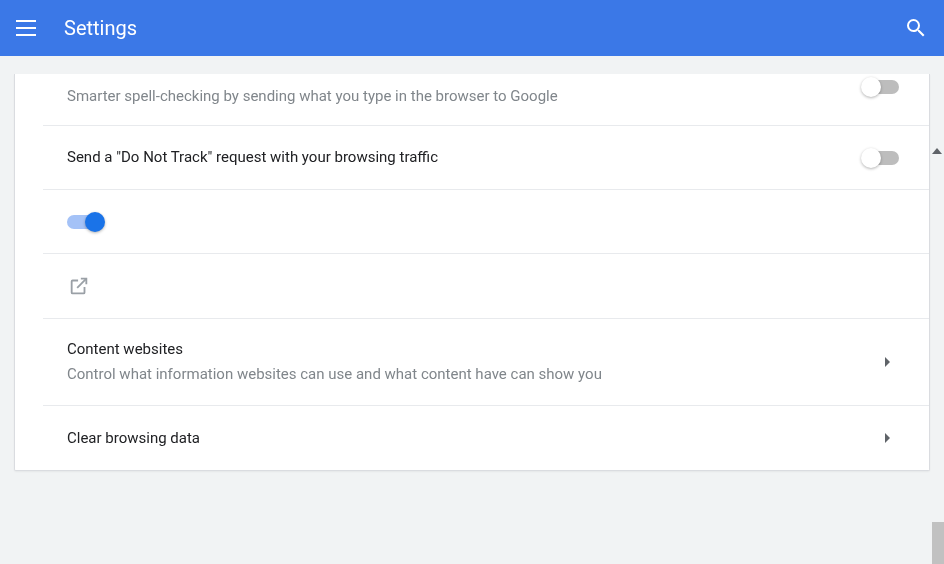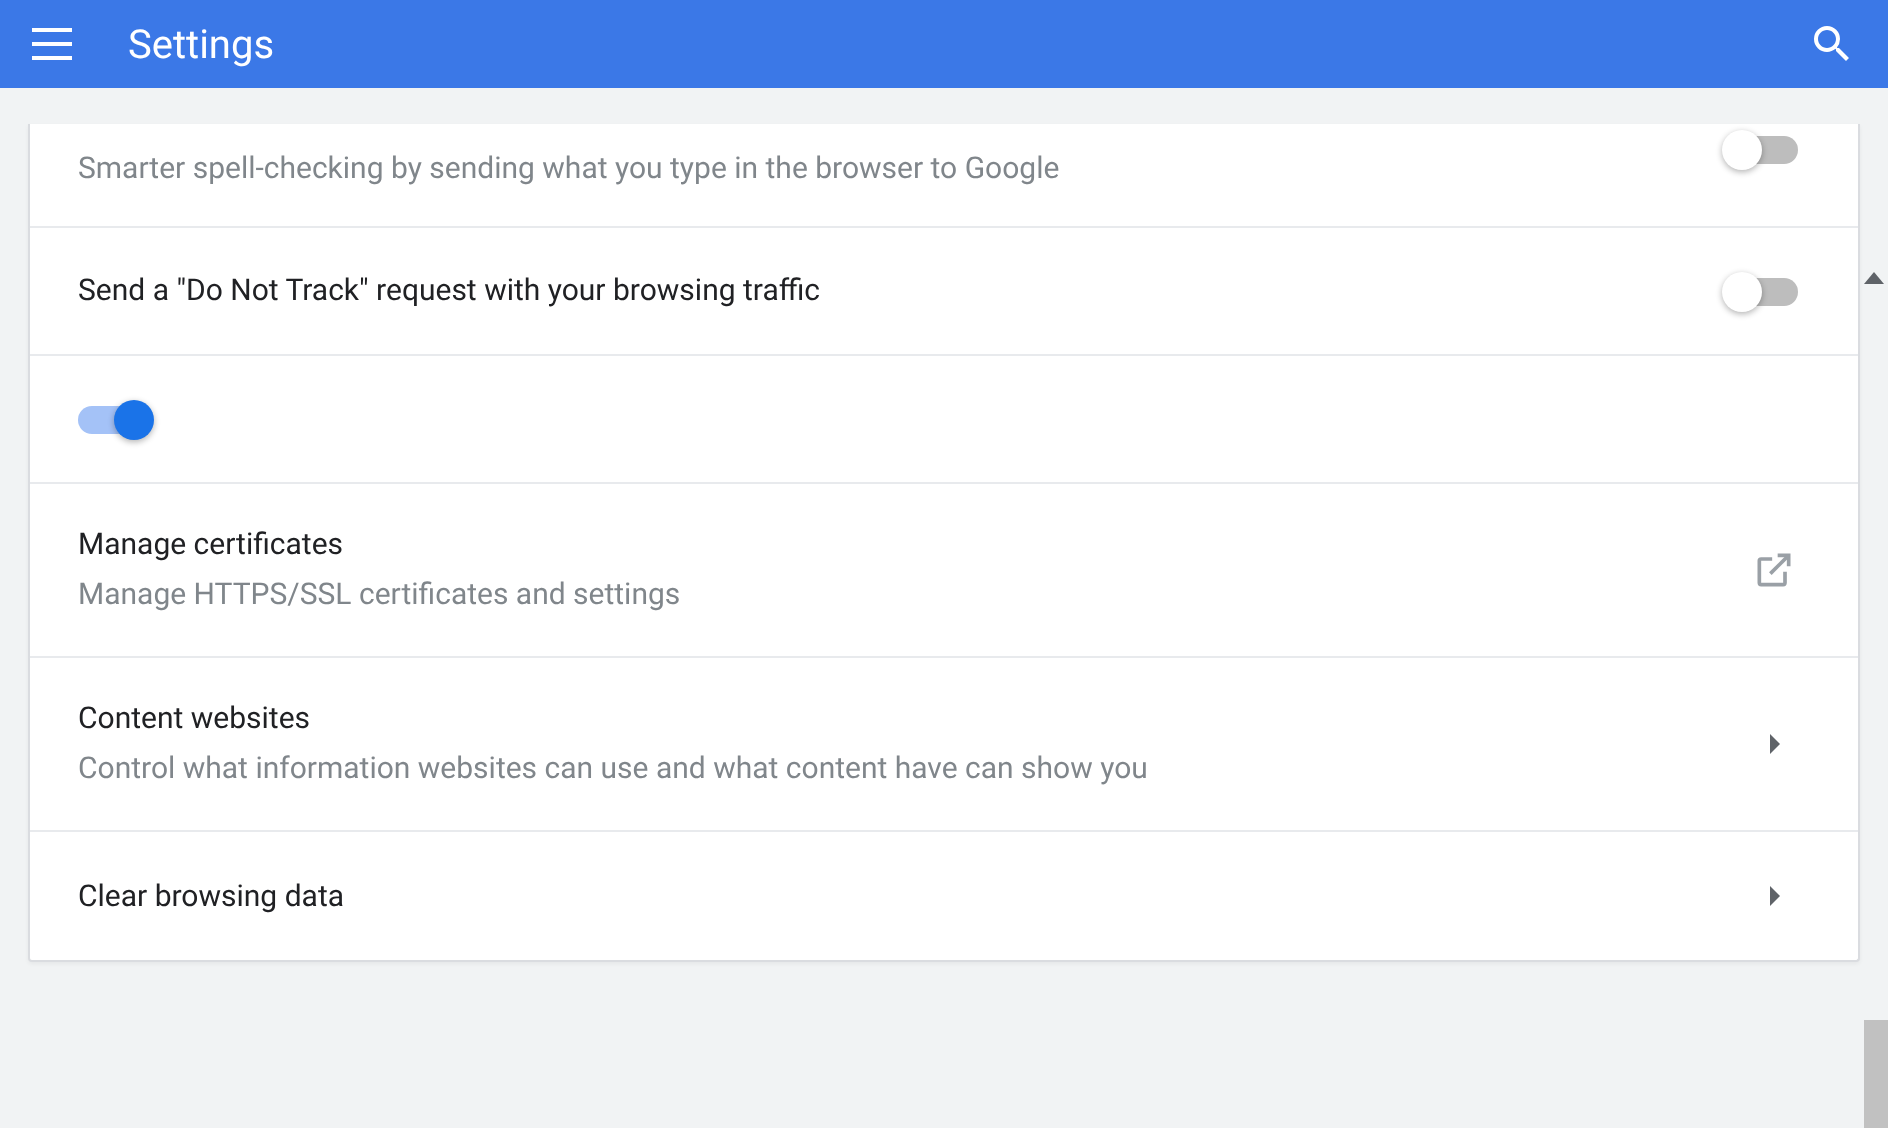--- a/index.html
+++ b/index.html
@@ -6,21 +6,21 @@
     body {
       font-family: 'Segoe UI', Roboto, Arial, sans-serif;
       background: #f1f3f4;
       width: 944px;
       height: 564px;
       overflow: hidden;
       position: relative;
     }
     .header {
       background: #3b78e7;
-      height: 44px;
+      height: 56px;
       display: flex;
       align-items: center;
       padding: 0 16px;
       color: #fff;
     }
     .menu-icon {
       width: 24px;
       height: 24px;
       margin-right: 24px;
       cursor: pointer;
@@ -57,20 +57,21 @@
       border-top: none;
       border-radius: 0 0 2px 2px;
       box-shadow: 0 1px 2px rgba(0,0,0,0.05);
     }
     .setting-row {
       display: flex;
       align-items: center;
       padding: 20px 24px;
       border-bottom: 1px solid #e8eaed;
       min-height: 64px;
+      margin-left: 28px;
     }
     .setting-row.first-partial {
       padding-top: 8px;
       padding-bottom: 18px;
       min-height: auto;
     }
     .setting-row:last-child {
       border-bottom: none;
       align-items: center;
     }
@@ -205,24 +206,20 @@
     </div>
 
     <div class="setting-row">
       <div class="toggle on">
         <div class="toggle-track"></div>
         <div class="toggle-thumb"></div>
       </div>
     </div>
 
     <div class="setting-row">
-      <div class="setting-text">
-        <div class="setting-title">Manage certificates</div>
-        <div class="setting-subtitle">Manage HTTPS/SSL certificates and settings</div>
-      </div>
       <div class="action-icon">
         <svg viewBox="0 0 24 24" width="22" height="22" fill="none" stroke="#9aa0a6" stroke-width="2">
           <path d="M18 13v6a1 1 0 0 1-1 1H5a1 1 0 0 1-1-1V7a1 1 0 0 1 1-1h6"></path>
           <path d="M14 4h6v6"></path>
           <path d="M10 14L20 4"></path>
         </svg>
       </div>
     </div>
 
     <div class="setting-row">

